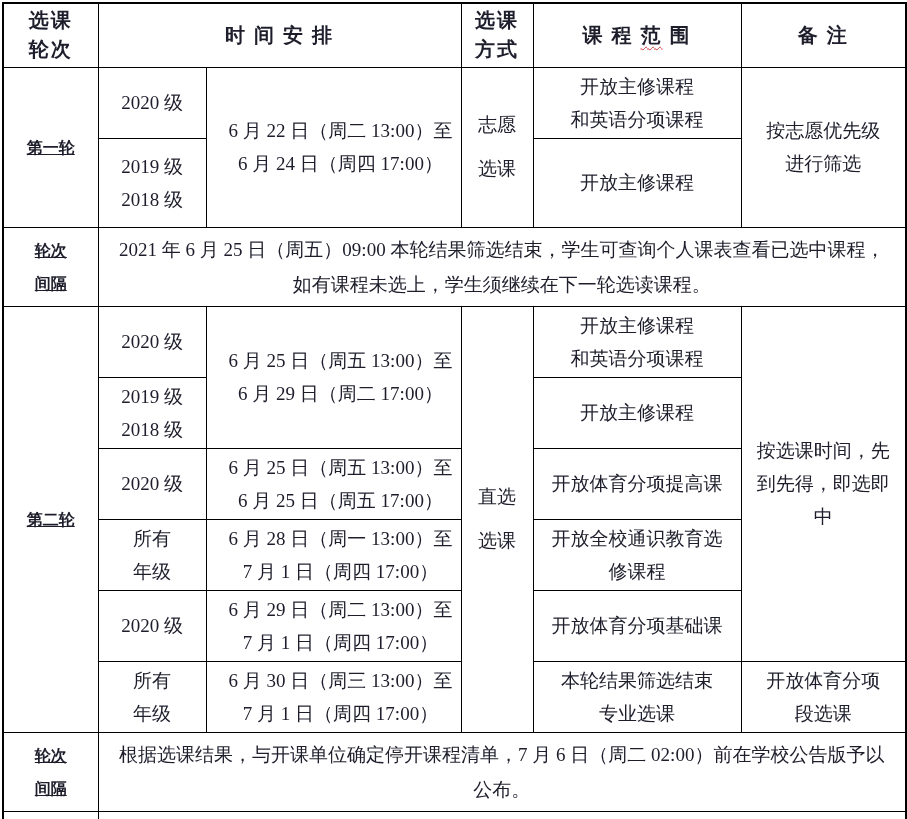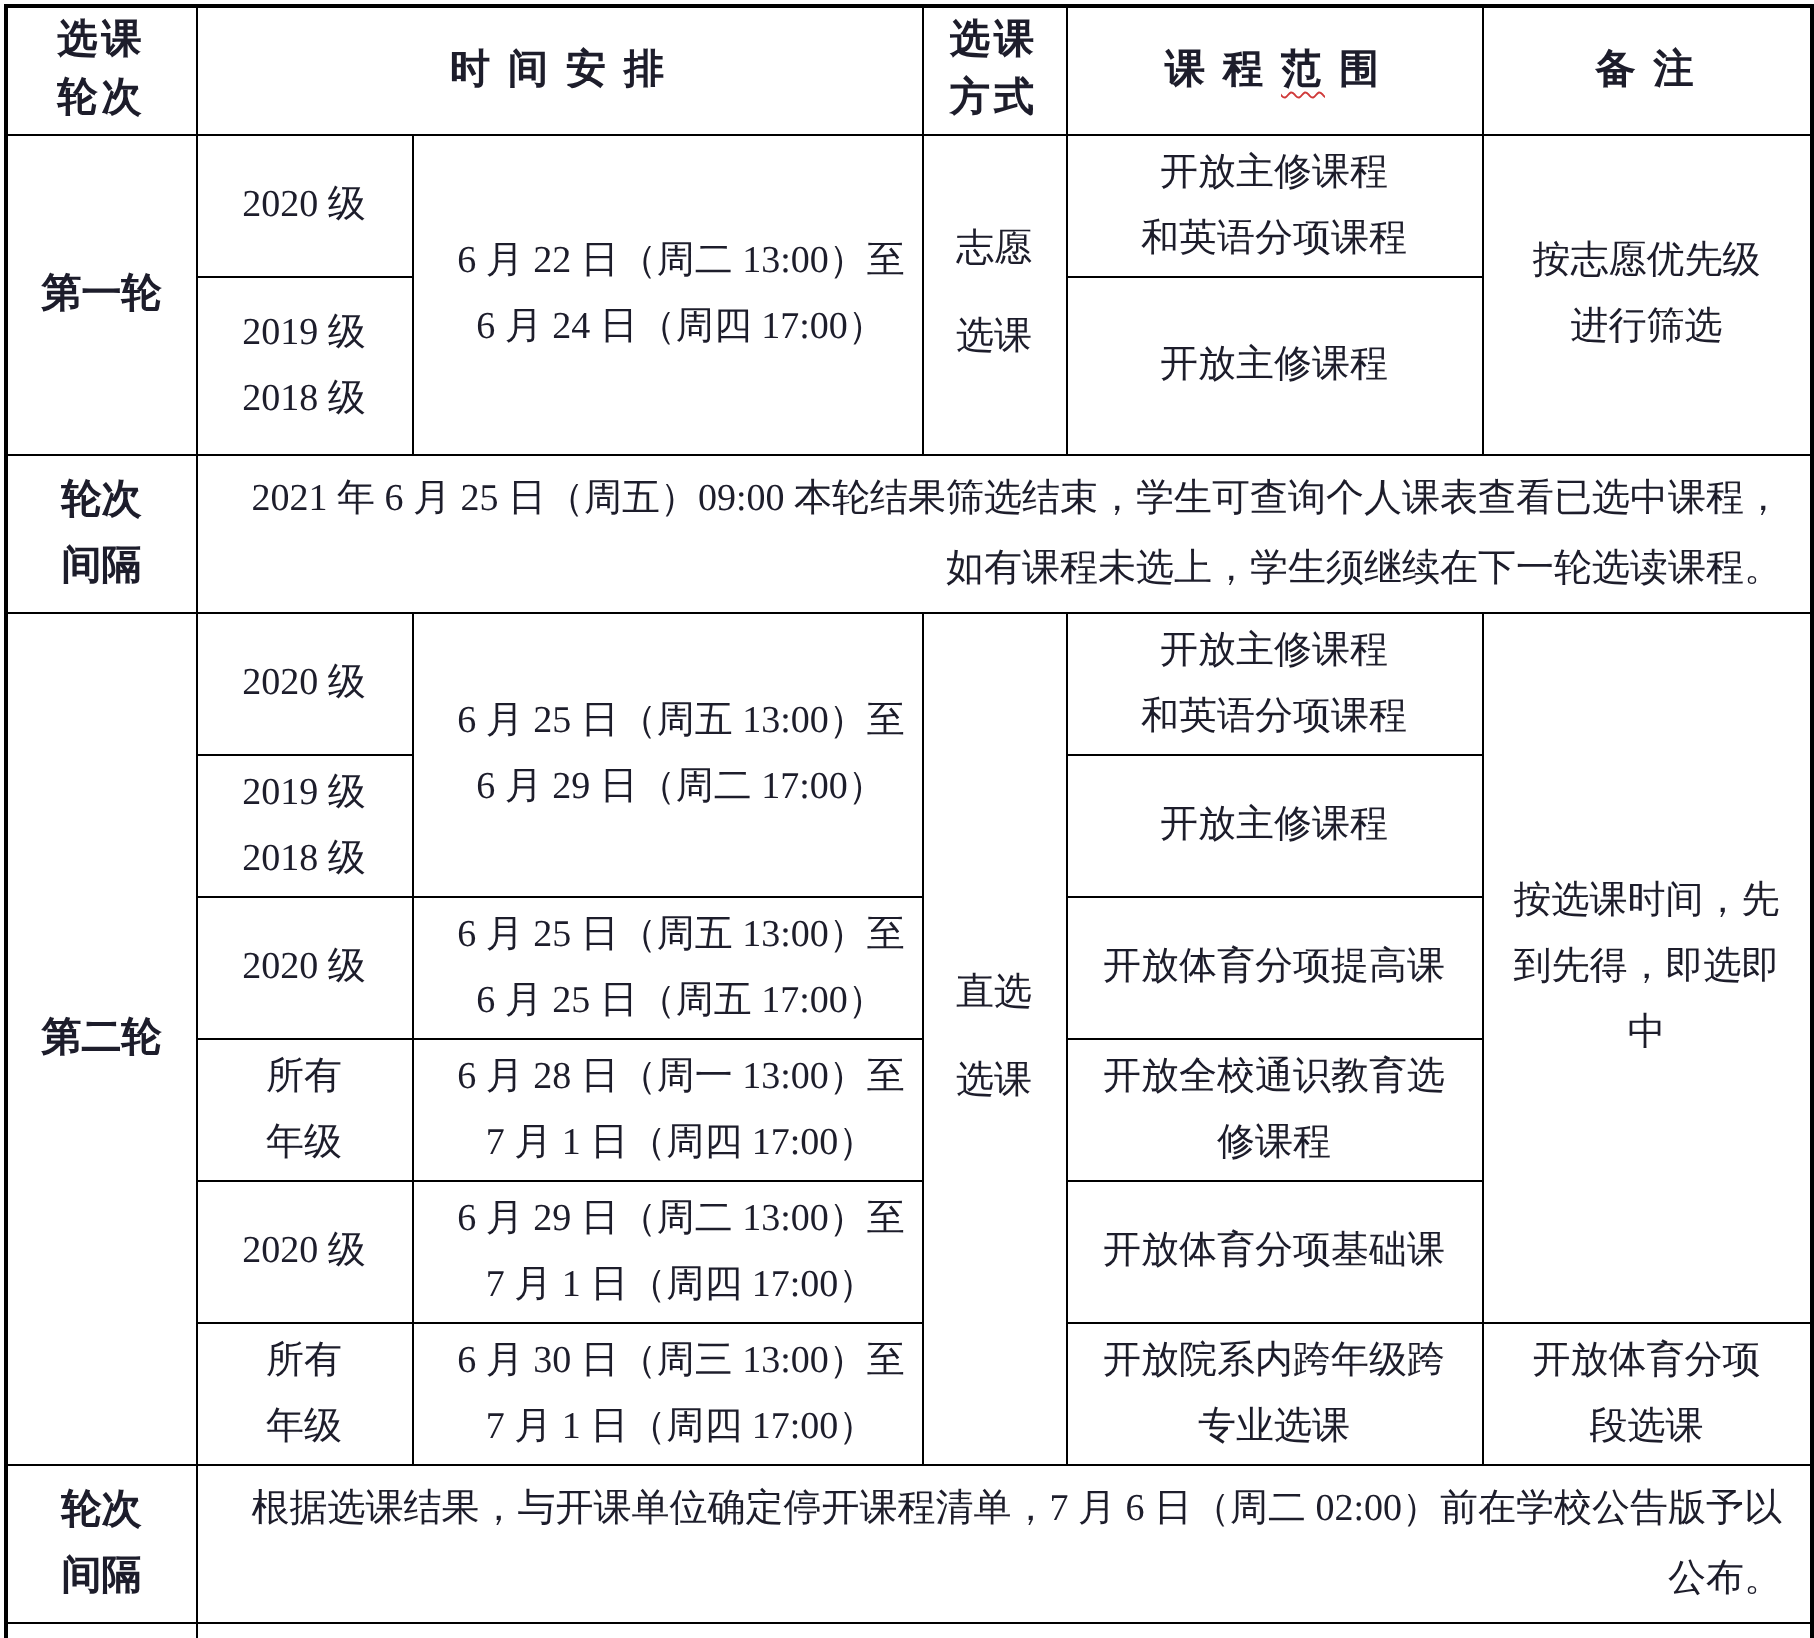--- a/index.html
+++ b/index.html
@@ -28,27 +28,28 @@
   }
   .ml { white-space: pre-line; }
   .hdr {
     font-weight: bold;
     font-size: 20px;
     letter-spacing: 2px;
     line-height: 29px;
   }
   .lbl {
     font-weight: bold;
-    font-size: 20px;
+    font-size: 16px;
     line-height: 33px;
+    text-decoration: underline;
   }
   .method { line-height: 44px; }
   .timecell { line-height: 33px; padding-left: 20px; }
   .gaptext {
-    text-align: right;
+    text-align: center;
     padding: 4px 14px;
     line-height: 35px;
   }
   .centertext { text-align: center; line-height: 35px; }
   .squiggle {
     text-decoration: underline wavy #d03a3a;
     text-decoration-thickness: 1px;
     text-underline-offset: 4px;
   }
   b { font-weight: normal; }
@@ -143,21 +144,21 @@
     <td class="ml timecell">6 月 29 日（周二 13:00）至
 7 月 1 日（周四 17:00）</td>
     <td><span>开放体育分项</span><b>基础课</b></td>
   </tr>
 
   <tr style="height:66px">
     <td class="ml">所有
 年级</td>
     <td class="ml timecell">6 月 30 日（周三 13:00）至
 7 月 1 日（周四 17:00）</td>
-    <td class="ml">开放院系内跨年级跨
+    <td class="ml">本轮结果筛选结束
 专业选课</td>
     <td class="ml">开放体育分项
 段选课</td>
   </tr>
 
   <tr style="height:72px">
     <td class="lbl ml">轮次
 间隔</td>
     <td class="gaptext" colspan="5">根据选课结果，与开课单位确定停开课程清单，7 月 6 日（周二 02:00）前在学校公告版予以公布。</td>
   </tr>

